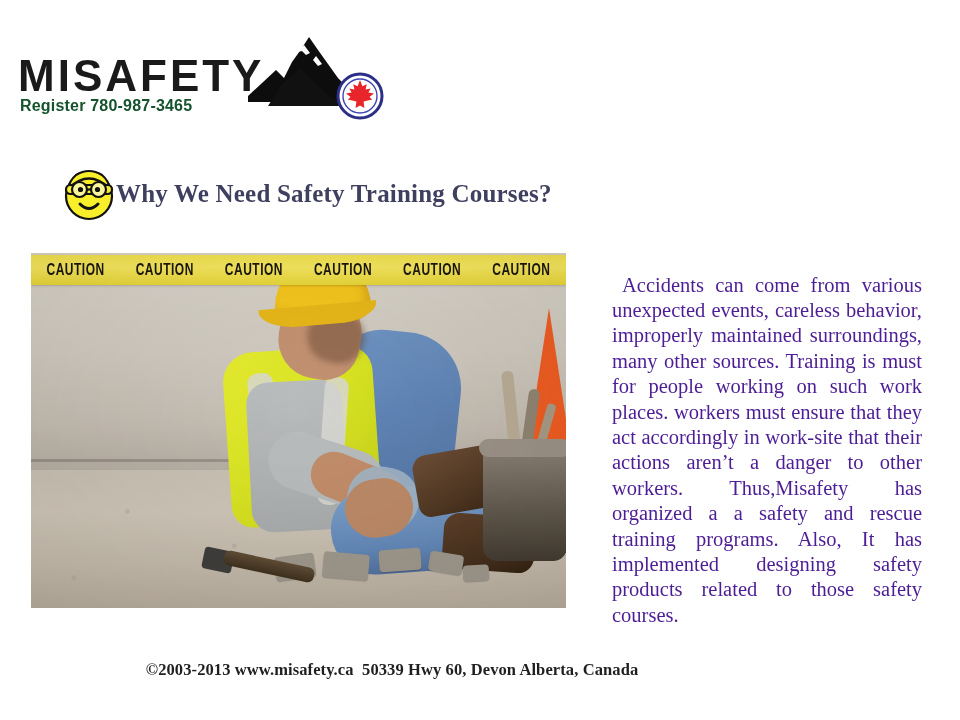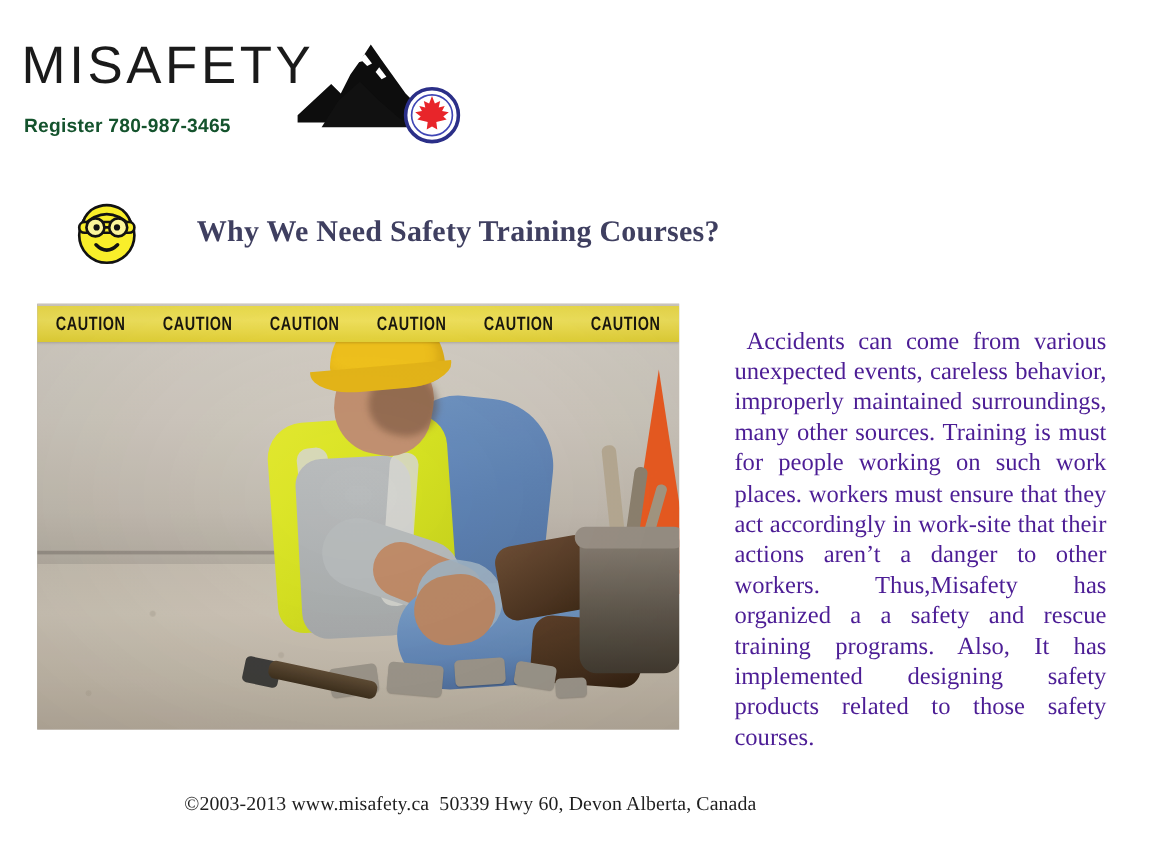--- a/index.html
+++ b/index.html
@@ -19,24 +19,24 @@
   #logo-block {
     position: absolute;
     left: 18px;
     top: 30px;
     width: 420px;
     height: 100px;
   }
   #brand-wordmark {
     position: absolute;
     left: 0px;
-    top: 3px;
+    top: 24px;
     font-family: "Liberation Sans", sans-serif;
     font-size: 44px;
-    font-weight: 400;
+    font-weight: 700;
     letter-spacing: 3px;
     color: #1a1a1a;
     line-height: 1;
     white-space: nowrap;
   }
   #brand-register {
     position: absolute;
     left: 2px;
     top: 68px;
     font-family: "Liberation Sans", sans-serif;
@@ -70,21 +70,20 @@
     height: 56px;
     display: flex;
     align-items: center;
   }
   #smiley-icon {
     width: 54px;
     height: 54px;
     flex: 0 0 auto;
   }
   #slide-title {
-    margin-left: 48px;
     font-family: "Liberation Serif", serif;
     font-size: 25px;
     font-weight: 700;
     color: #3f3f60;
     white-space: nowrap;
     letter-spacing: 0.2px;
   }
 
   
   #photo {
@@ -355,21 +354,21 @@
 
   
   #footer {
     position: absolute;
     left: 0;
     top: 660px;
     width: 784px;
     text-align: center;
     font-family: "Liberation Serif", serif;
     font-size: 16.5px;
-    font-weight: 400;
+    font-weight: 700;
     color: #1f1f1f;
     letter-spacing: 0.1px;
     white-space: pre;
   }
 </style>
 </head>
 <body>
 
 <div id="logo-block">
 

